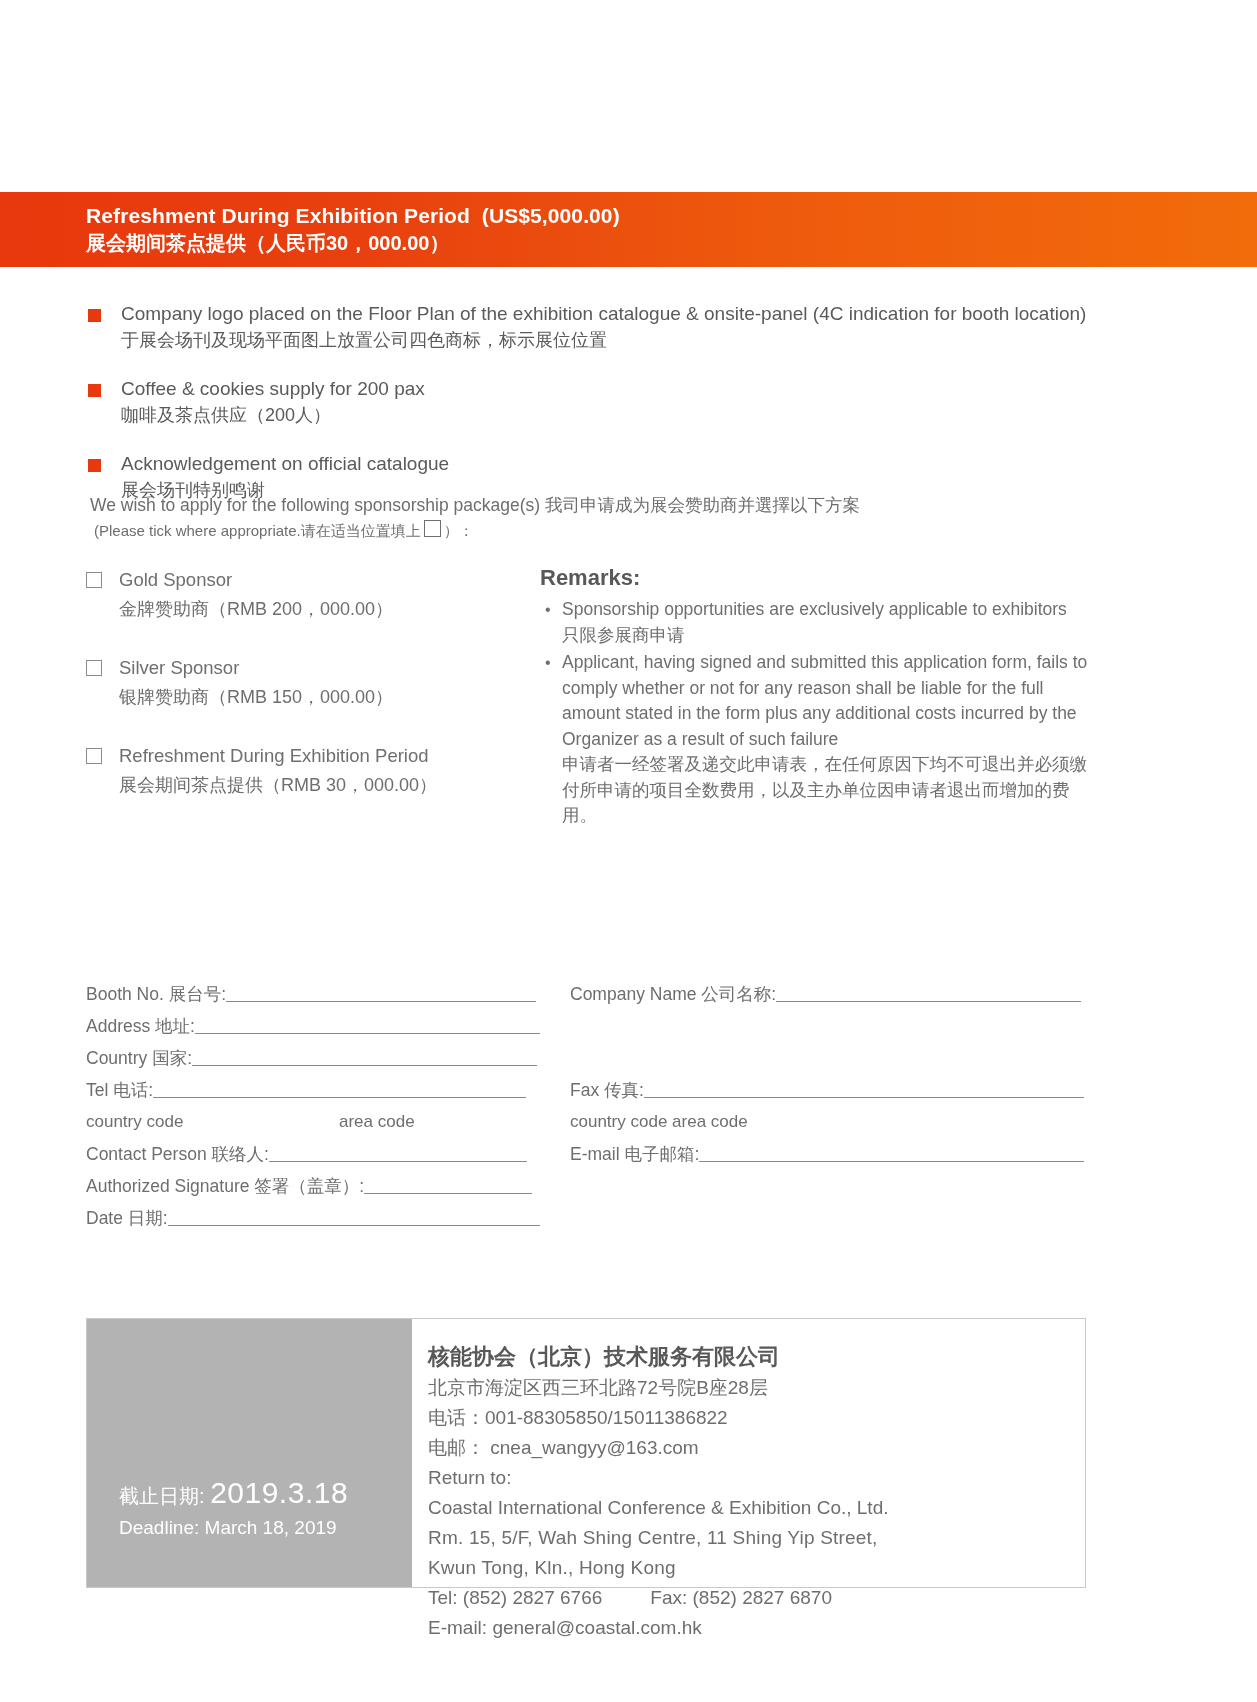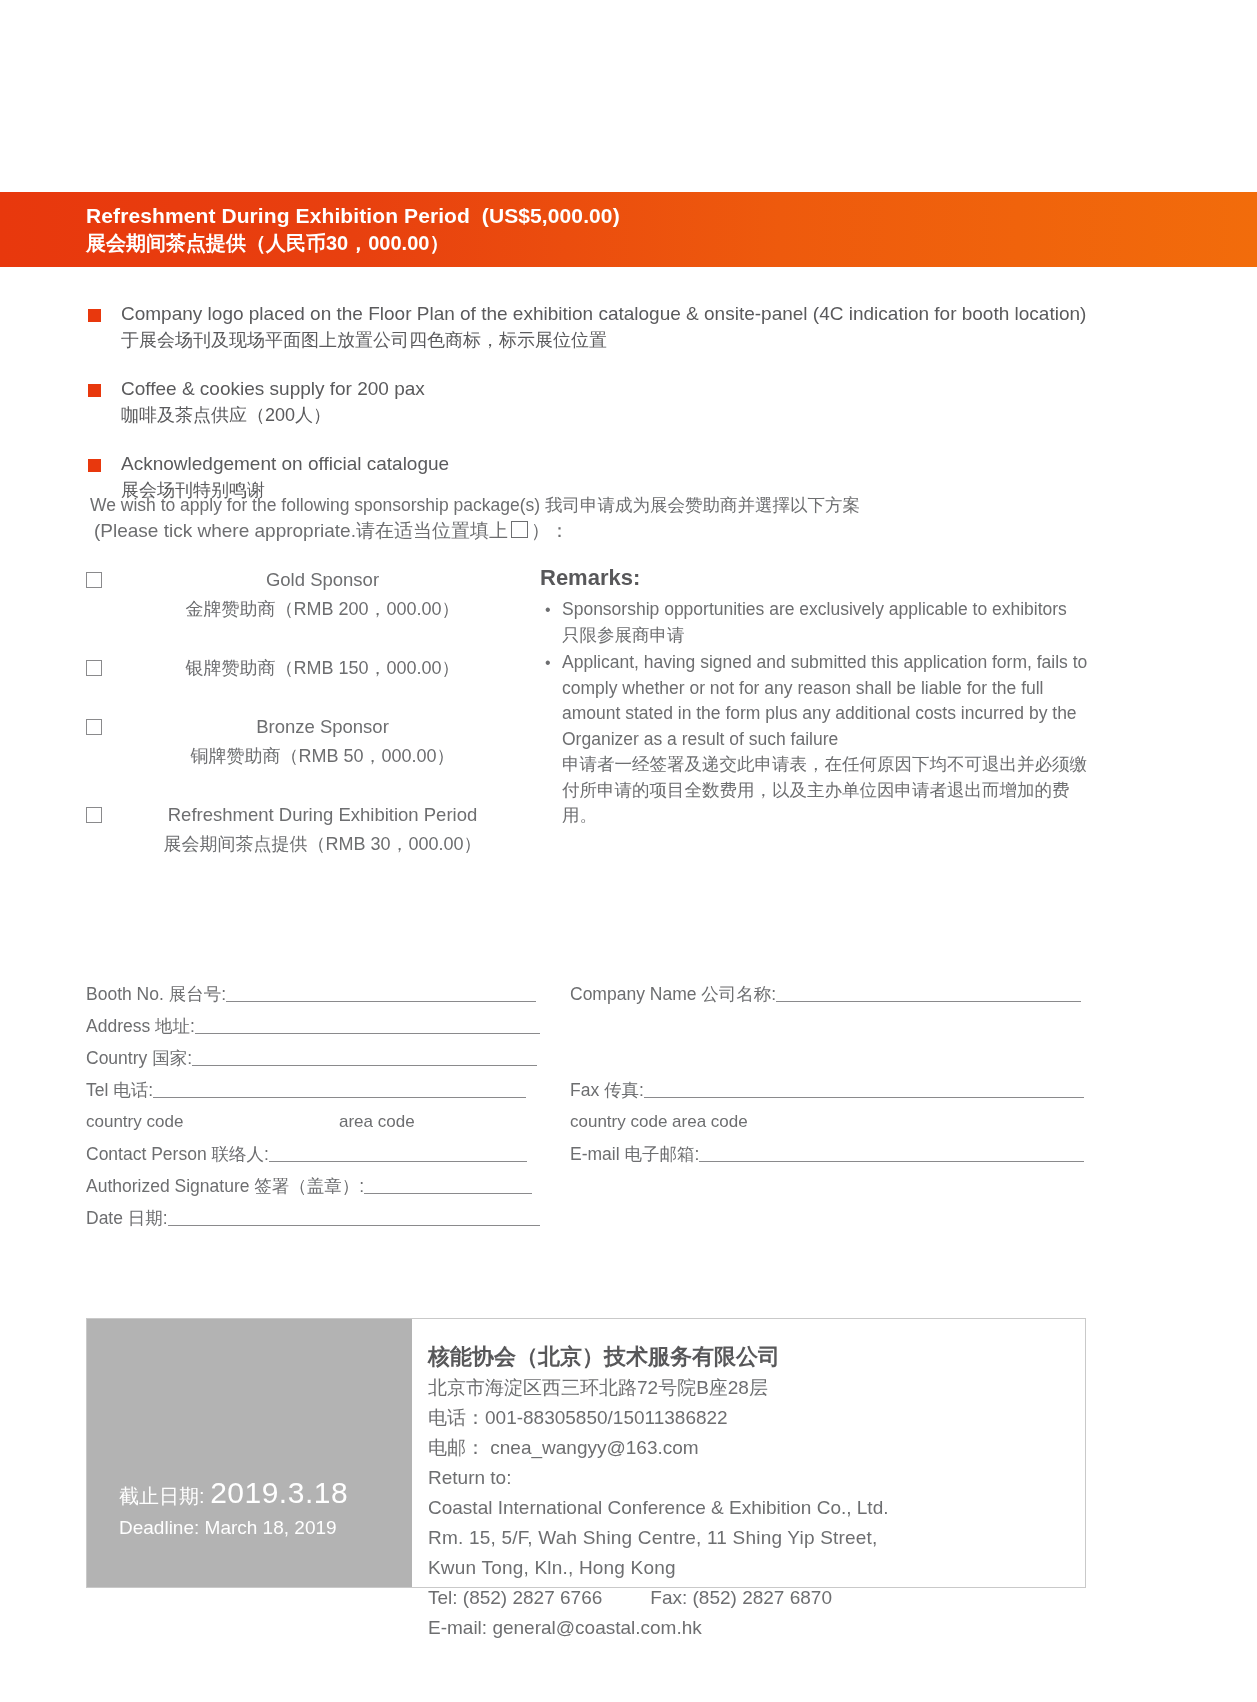--- a/index.html
+++ b/index.html
@@ -88,41 +88,40 @@
     left: 90px;
     top: 492px;
     width: 1000px;
   }
   .apply .l1 {
     font-size: 17.5px;
     line-height: 26px;
     color: #6d6e70;
   }
   .apply .l2 {
-    font-size: 19px;
+    font-size: 15px;
     line-height: 26px;
     color: #6d6e70;
     padding-left: 4px;
   }
   .tickbox {
     display: inline-block;
     width: 15px;
     height: 15px;
     border: 1.4px solid #6d6e70;
     vertical-align: -1px;
     margin: 0 3px;
   }
 
   
   .options {
     position: absolute;
     left: 86px;
     top: 565px;
     width: 440px;
-    text-align: center;
   }
   .option {
     position: relative;
     padding-left: 33px;
     margin-bottom: 28px;
   }
   .option .cb {
     position: absolute;
     left: 0;
     top: 7px;
@@ -307,26 +306,22 @@
   </div>
 
   <div class="options">
     <div class="option">
       <span class="cb"></span>
       <div class="en">Gold Sponsor</div>
       <div class="cn">金牌赞助商（RMB 200，000.00）</div>
     </div>
     <div class="option">
       <span class="cb"></span>
+      <div class="en">Silver Sponsor</div>
       <div class="cn">银牌赞助商（RMB 150，000.00）</div>
-    </div>
-    <div class="option">
-      <span class="cb"></span>
-      <div class="en">Bronze Sponsor</div>
-      <div class="cn">铜牌赞助商（RMB 50，000.00）</div>
     </div>
     <div class="option">
       <span class="cb"></span>
       <div class="en">Refreshment During Exhibition Period</div>
       <div class="cn">展会期间茶点提供（RMB 30，000.00）</div>
     </div>
   </div>
 
   <div class="remarks">
     <div class="remarks-title">Remarks:</div>

